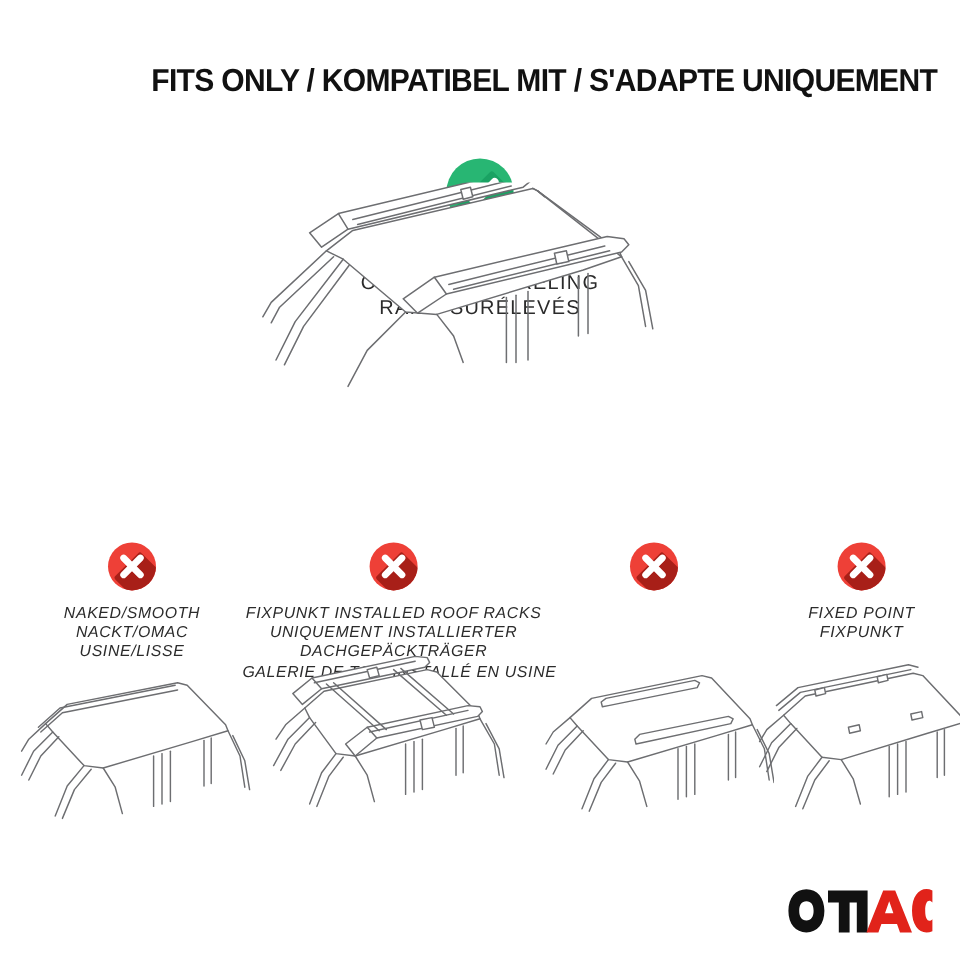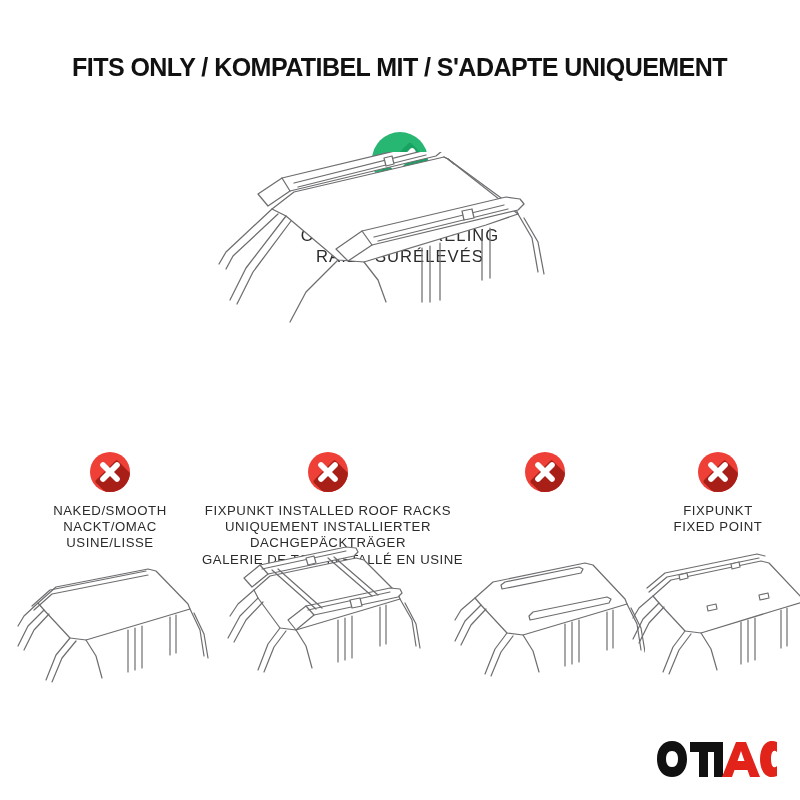--- a/index.html
+++ b/index.html
@@ -15,21 +15,21 @@
     font-family: "Liberation Sans", sans-serif;
     color: #231f20;
   }
 
   
   .title-bar {
     position: absolute;
     left: 0;
     top: 52px;
     width: 800px;
-    text-align: center;
+    text-align: right;
     text-decoration: underline;
   }
   .title-text {
     display: inline-block;
     font-family: "Liberation Sans", sans-serif;
     font-weight: 700;
     font-size: 26.5px;
     letter-spacing: -0.6px;
     color: #111111;
     transform: scaleX(0.945);
@@ -86,20 +86,21 @@
     height: 175px;
   }
 
   
   .row {
     position: absolute;
     left: 0;
     top: 452px;
     width: 800px;
     height: 260px;
+    font-style: italic;
   }
   .cell {
     position: absolute;
     top: 0;
     text-align: center;
   }
   .cell-badge-wrap {
     width: 40px;
     height: 40px;
     margin: 0 auto;
@@ -354,22 +355,22 @@
         <span class="shadow" style="background:#a81f18;"></span>
         <svg width="40" height="40" viewBox="0 0 40 40" aria-hidden="true">
           <g stroke="#ffffff" stroke-width="5.6" stroke-linecap="round">
             <line x1="13" y1="13" x2="27" y2="27"></line>
             <line x1="27" y1="13" x2="13" y2="27"></line>
           </g>
         </svg>
       </span>
     </div>
     <div class="cell-labels">
+      <div>FIXED POINT</div>
       <div>FIXPUNKT</div>
-      <div>FIXED POINT</div>
     </div>
     <div class="cell-art">
       <svg viewBox="0 0 190 145" width="190" height="145" aria-hidden="true">
         <g fill="none" stroke="#6d6e71" stroke-width="1.2" stroke-linejoin="round" stroke-linecap="round">
           <path d="M30 48 L48 32 L138 13 L146 15 L178 49 L180 54 L150 63 L78 85 L62 83 L36 55 Z" fill="#ffffff"></path>
           <path d="M24 40 L42 25 L134 6 L142 8"></path>
           <path d="M26 44 L44 29 L136 10"></path>
 
           <path d="M56 27 L64 25 L65 30 L57 32 Z" fill="#ffffff"></path>
           <path d="M108 16 L116 14 L117 19 L109 21 Z" fill="#ffffff"></path>

